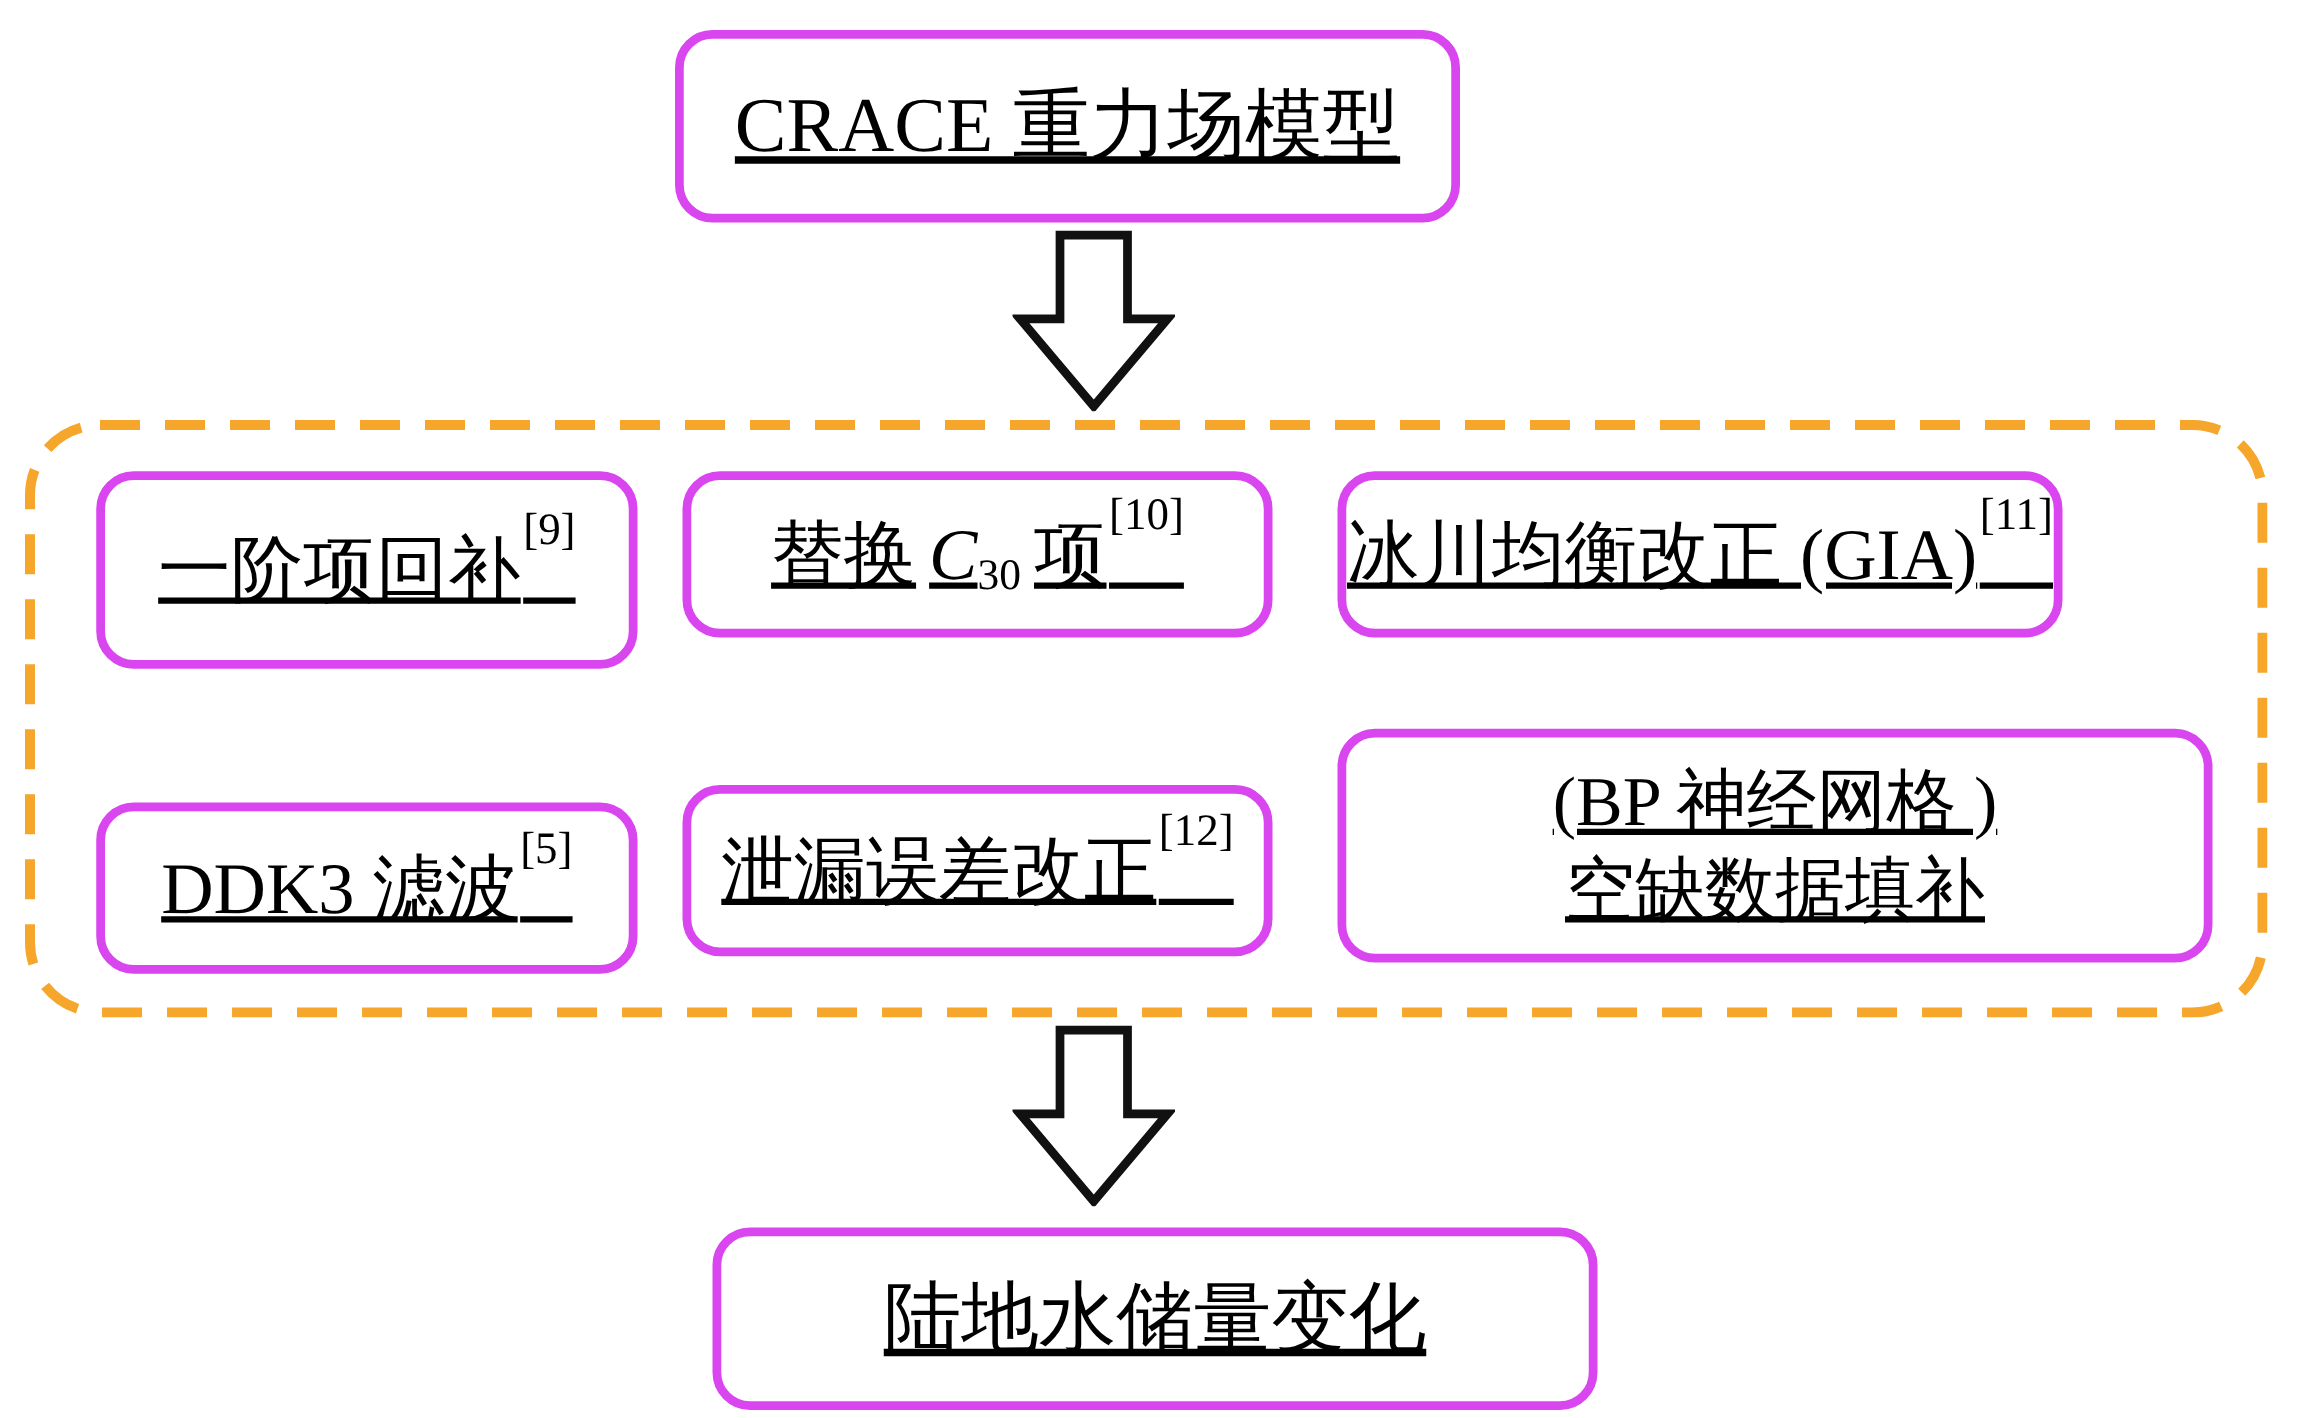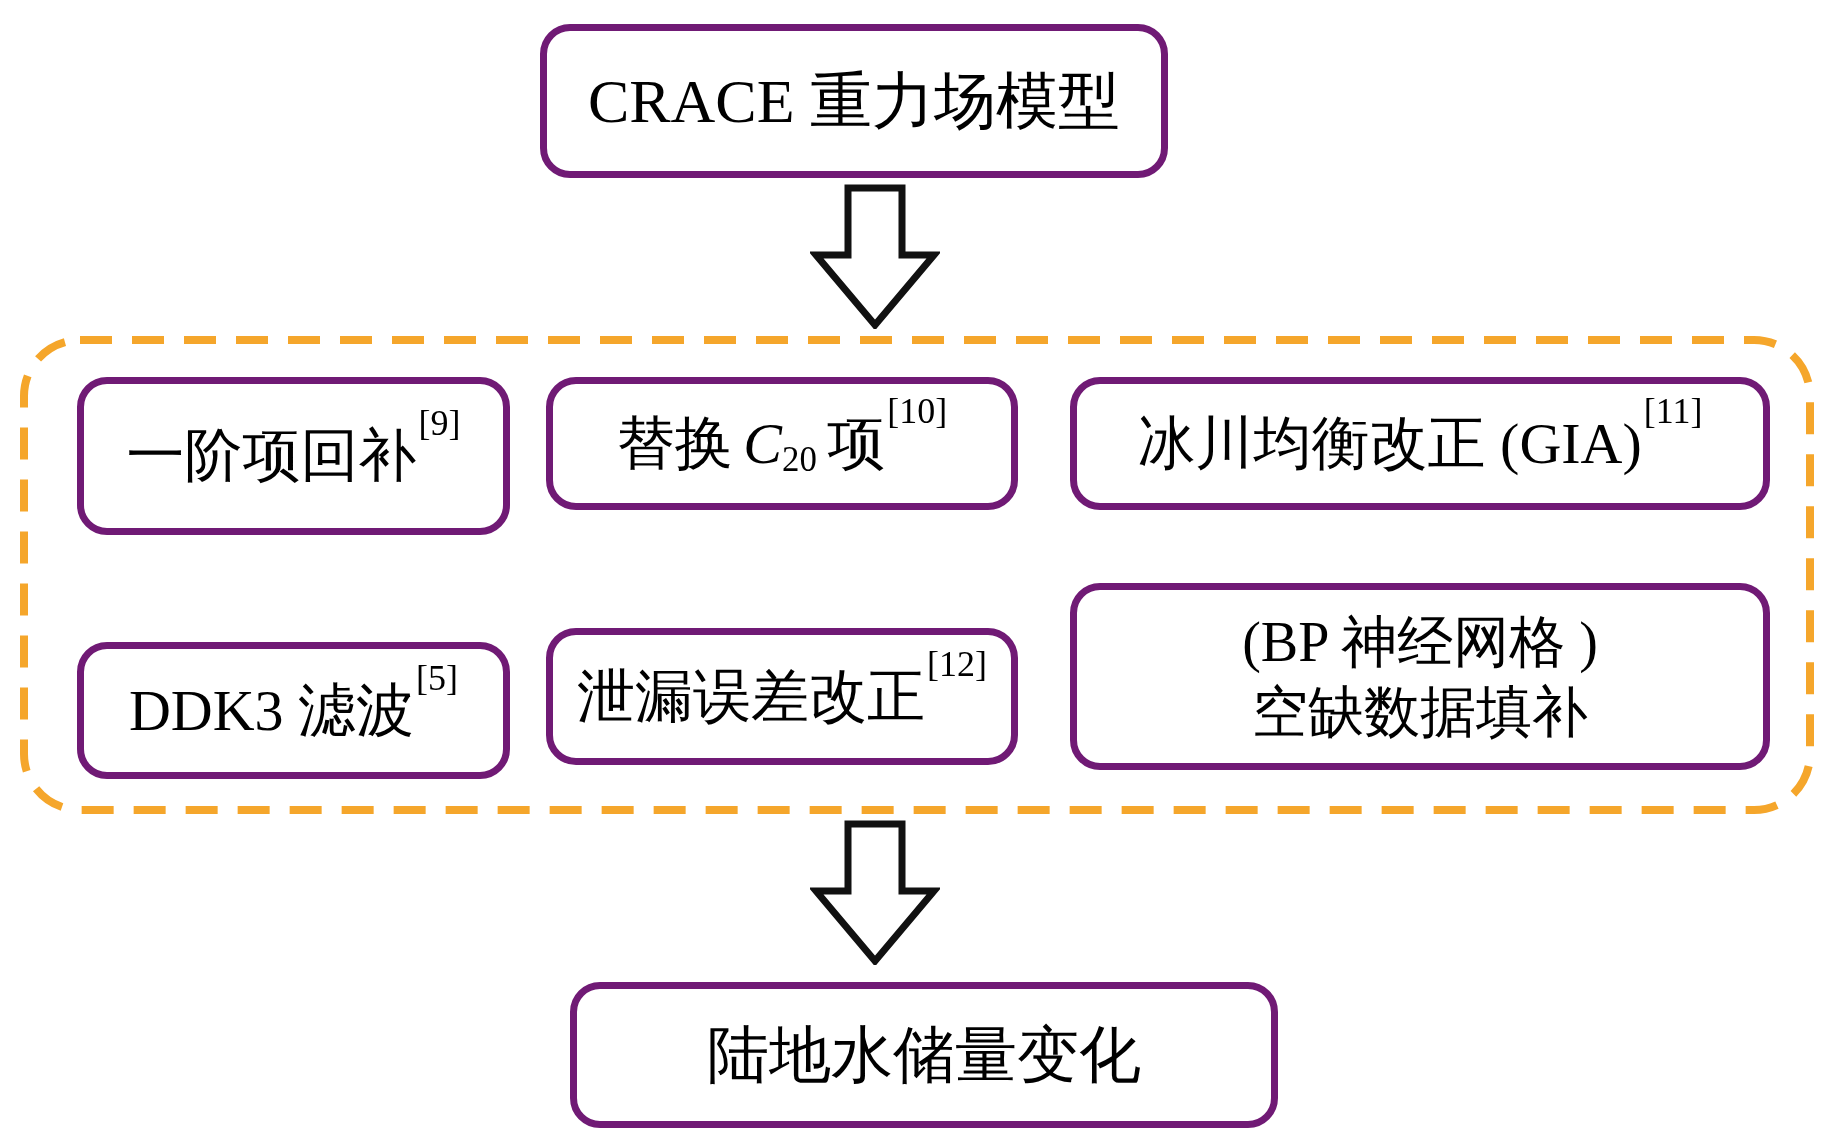--- a/index.html
+++ b/index.html
@@ -14,29 +14,30 @@
     font-family: "Liberation Serif", "DejaVu Serif", serif;
     color: #000000;
   }
   .stage {
     position: absolute;
     inset: 0;
   }
   
   .gbox {
     position: absolute;
-    border: 7px solid #701a75;
+    border: 7px solid #d946ef;
     border-radius: 30px;
     background: #ffffff;
     display: flex;
     align-items: center;
     justify-content: center;
     text-align: center;
     box-sizing: border-box;
     line-height: 1.1;
+    text-decoration: underline;
   }
   .terminal {
     font-size: 62px;
   }
   .step {
     font-size: 58px;
   }
   .step-two-line {
     font-size: 56px;
     flex-direction: column;
@@ -97,24 +98,24 @@
   <div class="dashed-wrap">
     <svg class="dash-border" viewBox="0 0 1794 478" preserveAspectRatio="none" aria-hidden="true">
       <rect x="4" y="4" width="1786" height="470" rx="56" ry="56" fill="none" stroke="#F5A62B" stroke-width="8" stroke-dasharray="32 20"></rect>
     </svg>
 
     <div class="gbox step" style="left:57px; top:41px; width:433px; height:158px;">
       <span><span>一阶项回补</span><sup class="ref">[9]</sup></span>
     </div>
 
     <div class="gbox step" style="left:526px; top:41px; width:472px; height:133px;">
-      <span><span>替换</span><span class="math-var">C</span><span class="math-sub">20</span><span class="after-var">项</span><sup class="ref">[10]</sup></span>
+      <span><span>替换</span><span class="math-var">C</span><span class="math-sub">30</span><span class="after-var">项</span><sup class="ref">[10]</sup></span>
     </div>
 
-    <div class="gbox step" style="left:1050px; top:41px; width:700px; height:133px;">
+    <div class="gbox step" style="left:1050px; top:41px; width:580px; height:133px;">
       <span><span>冰川均衡改正 (GIA)</span><sup class="ref">[11]</sup></span>
     </div>
 
     <div class="gbox step" style="left:57px; top:292px; width:433px; height:137px;margin-top:14px;">
       <span><span>DDK3 滤波</span><sup class="ref">[5]</sup></span>
     </div>
 
     <div class="gbox step" style="left:526px; top:292px; width:472px; height:137px;">
       <span><span>泄漏误差改正</span><sup class="ref">[12]</sup></span>
     </div>

